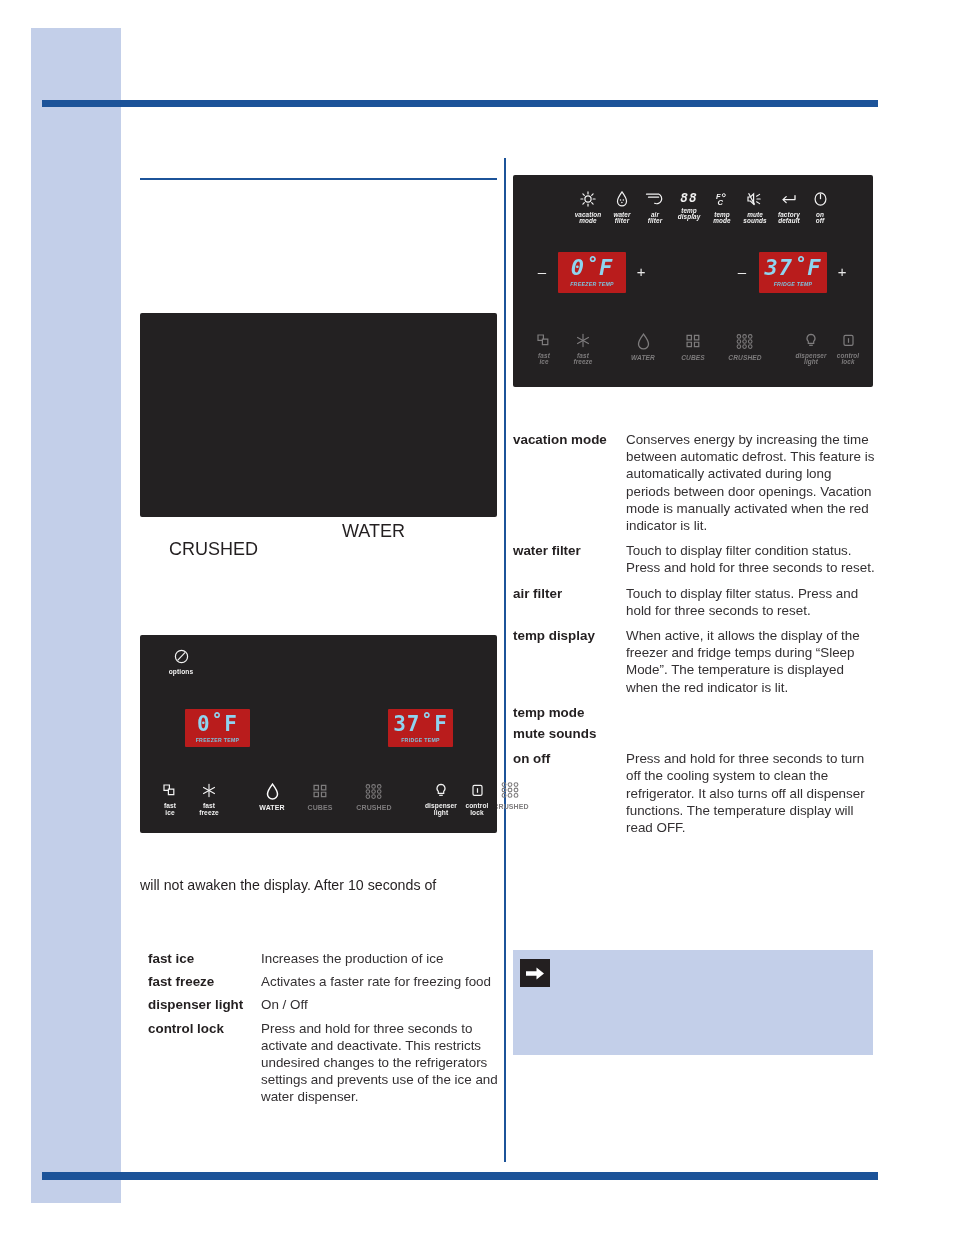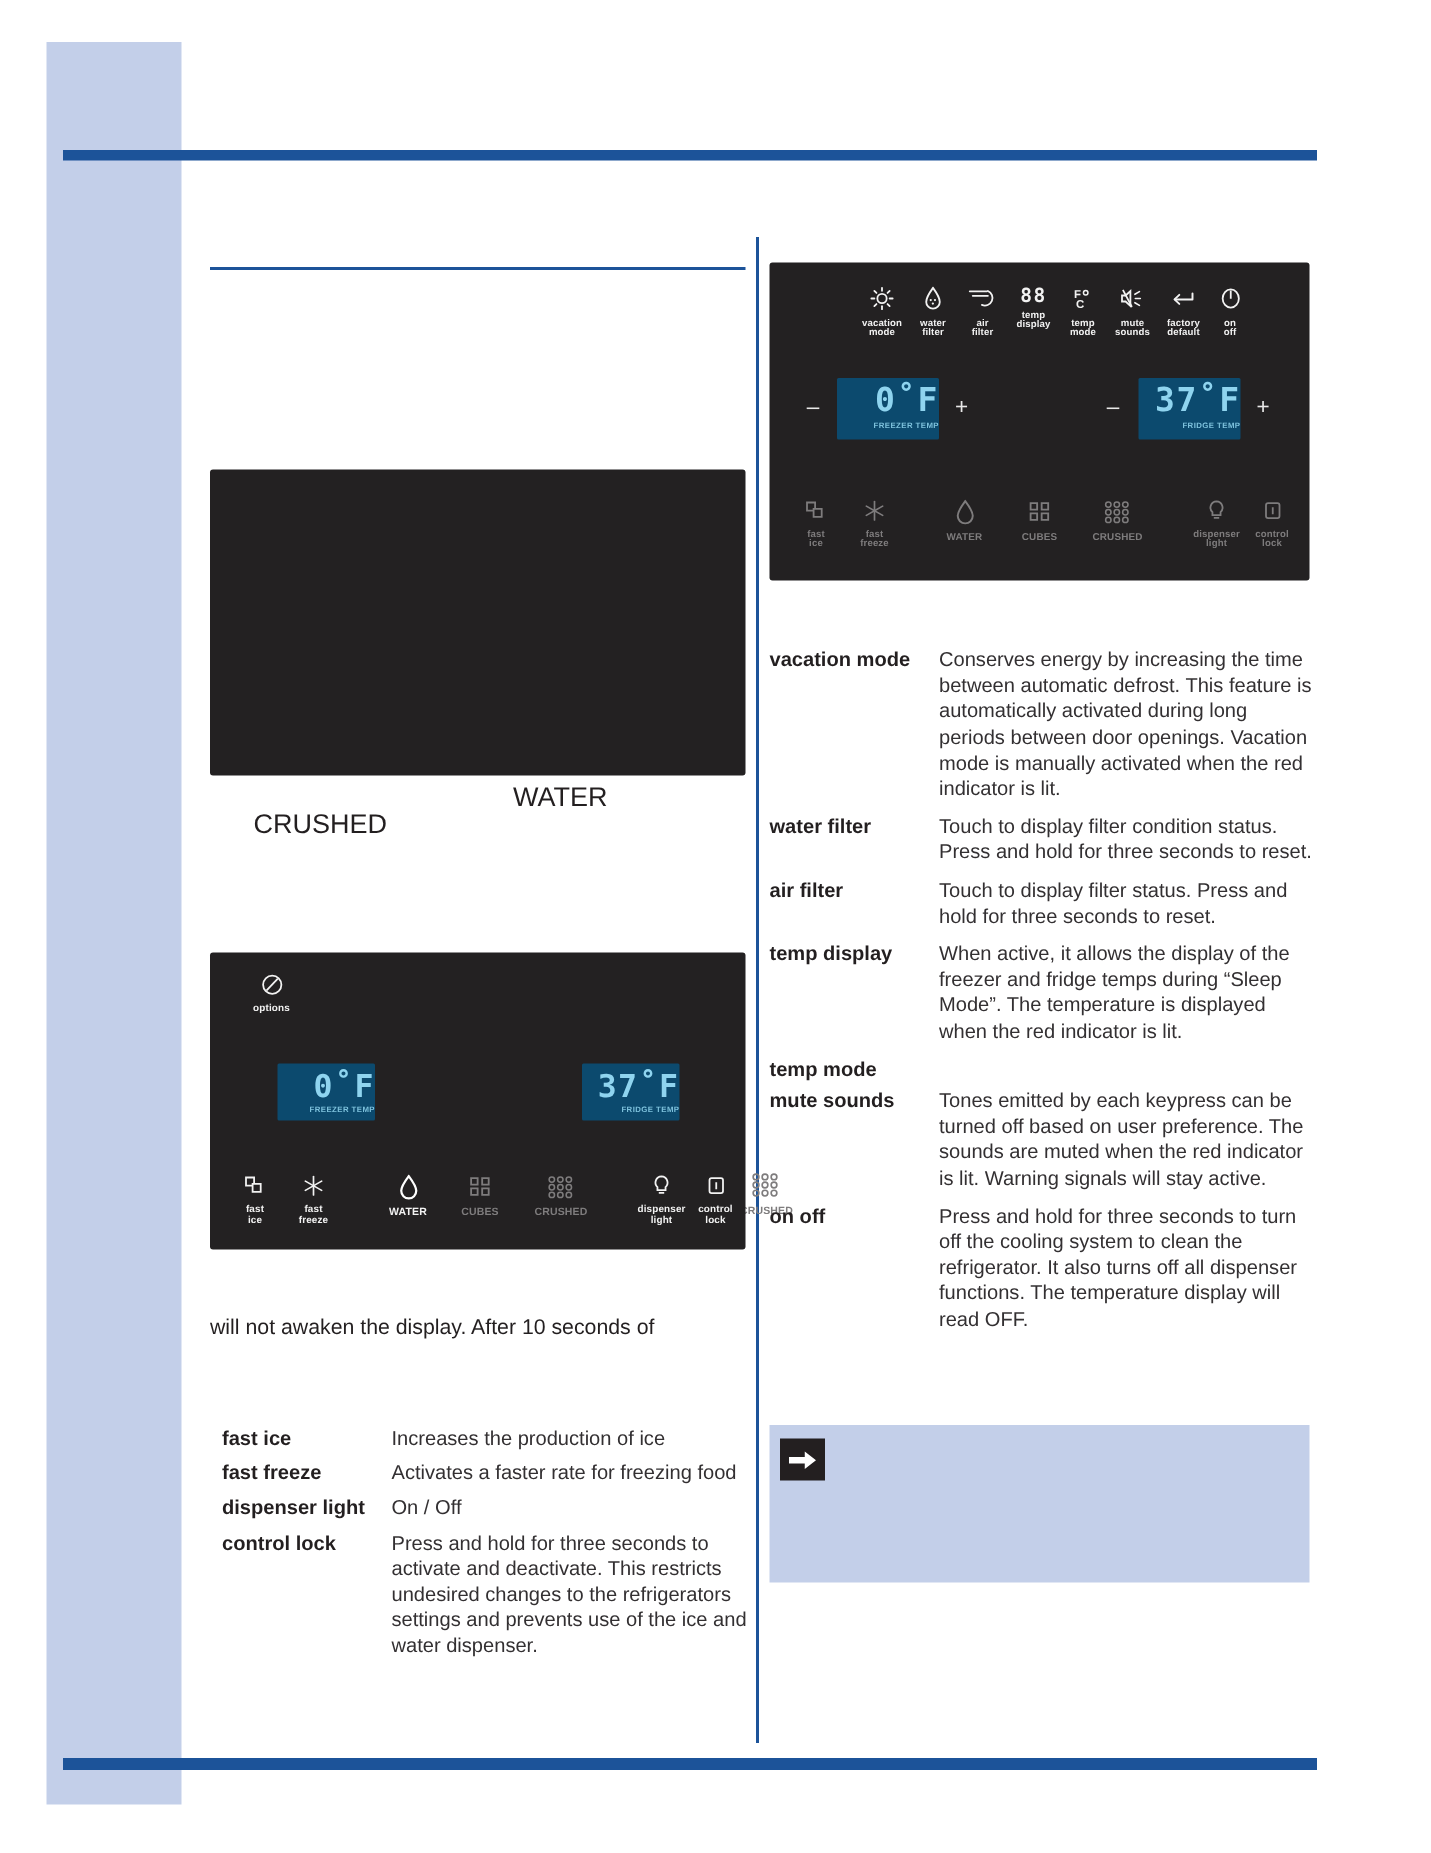--- a/index.html
+++ b/index.html
@@ -91,20 +91,21 @@
     left: 140px;
     top: 635px;
     width: 357px;
     height: 198px;
   }
   .panel-right {
     left: 513px;
     top: 175px;
     width: 360px;
     height: 212px;
+    font-style: italic;
   }
 
   
   .key {
     position: absolute;
     text-align: center;
     color: #f2f2f2;
     line-height: 1.05;
   }
   .key .glyph {
@@ -116,22 +117,22 @@
     display: block;
     font-weight: bold;
     letter-spacing: 0.1px;
   }
   .key.dim, .key.dim .glyph, .key.dim .lbl { color: #7e7c7d; }
   .key.dim svg { stroke: #7e7c7d; fill: #7e7c7d; }
 
   
   .tempblock {
     position: absolute;
-    background: #0c4a6e;
-    text-align: right;
+    background: #b91c1c;
+    text-align: center;
     border-radius: 1px;
   }
   .tempblock .digits {
     font-family: "DejaVu Sans Mono", monospace;
     color: #8fd4ef;
     letter-spacing: 1px;
     font-weight: bold;
   }
   .tempblock .sub {
     color: #7ec2dd;
@@ -636,21 +637,20 @@
     </div>
     <div class="defrow" style="margin-bottom:8px;">
       <div class="defterm">temp display</div>
       <div class="defdesc">When active, it allows the display of the freezer and fridge temps during “Sleep Mode”. The temperature is displayed when the red indicator is lit.</div>
     </div>
     <div class="defrow" style="margin-bottom:4px;">
       <div class="defterm">temp mode</div>
     </div>
     <div class="defrow" style="margin-bottom:8px;">
       <div class="defterm">mute sounds</div>
-      <div class="defdesc">Tones emitted by each keypress can be turned off based on user preference. The sounds are muted when the red indicator is lit. Warning signals will stay active.</div>
     </div>
     <div class="defrow" style="margin-bottom:8px;">
       <div class="defterm">on off</div>
       <div class="defdesc">Press and hold for three seconds to turn off the cooling system  to clean the refrigerator. It also turns off all dispenser functions. The temperature display will read OFF.</div>
     </div>
   </div>
 
   <div class="callout"></div>
   <div class="callout-arrow">
     <svg width="20" height="15" viewBox="0 0 20 15">

